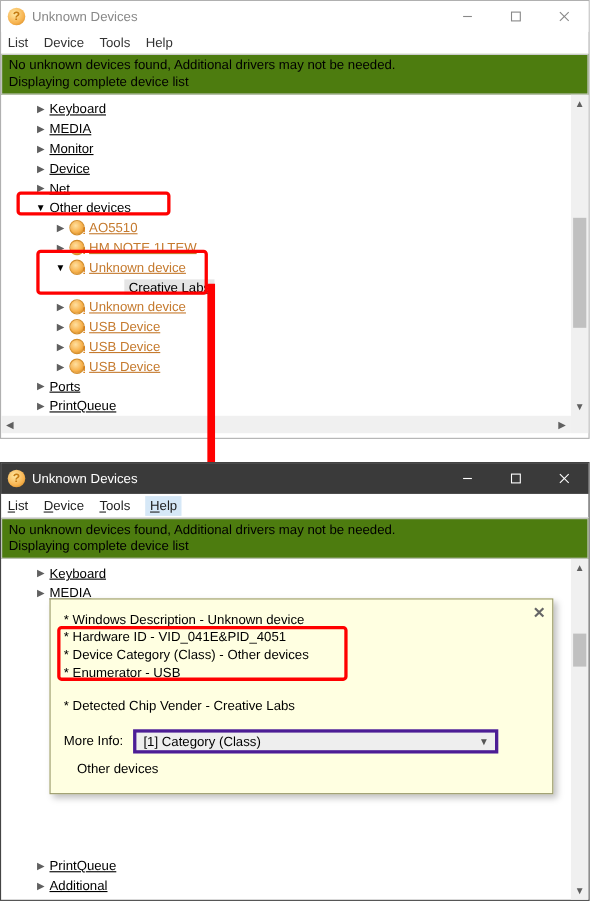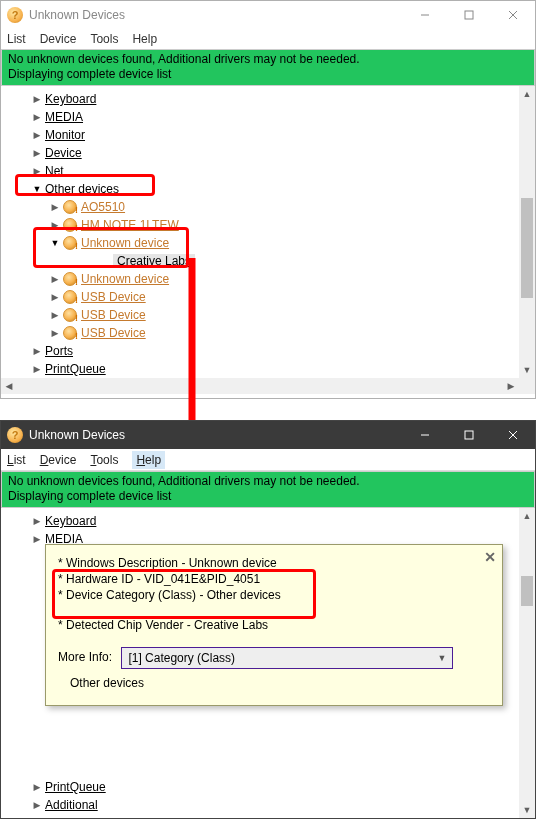--- a/index.html
+++ b/index.html
@@ -7,21 +7,21 @@
   
   
   .win1 { border: 1px solid #b0b0b0; width: 536px; height: 399px; position: relative; background: #fff; }
   .win1-titlebar { height: 28px; display: flex; align-items: center; padding: 0 0 0 6px; background: #fff; }
   .win1-titlebar .ticon { width: 16px; height: 16px; border-radius: 50%; background: radial-gradient(circle at 40% 35%, #ffe7a0 0, #f7b24e 60%, #c47a12 100%); display: flex; align-items: center; justify-content: center; color: #c47a12; font-weight: bold; font-size: 11px; margin-right: 6px; }
   .win1-titlebar .ttitle { color: #888; flex: 1; }
   .win1-sysbtns { display: flex; height: 28px; }
   .win1-sysbtns .sbtn { width: 44px; display: flex; align-items: center; justify-content: center; color: #888; }
   .menubar { height: 20px; display: flex; align-items: center; gap: 14px; padding: 0 6px; color: #333; }
   .menubar span { cursor: default; }
-  .status-strip { background: #22c55e; border: 1px solid #ccc; padding: 2px 6px 3px; line-height: 15px; }
+  .status-strip { background: #4d7c0f; border: 1px solid #ccc; padding: 2px 6px 3px; line-height: 15px; }
   .tree-pane { position: relative; height: 308px; padding: 4px 0 0 0; overflow: hidden; }
   .tree-pane .vscroll { position: absolute; right: 0; top: 0; bottom: 0; width: 16px; background: #f0f0f0; }
   .tree-pane .vscroll .arrow { position: absolute; left: 0; width: 16px; height: 16px; display: flex; align-items: center; justify-content: center; color: #606060; font-size: 9px; }
   .tree-pane .vscroll .arrow.up { top: 0; }
   .tree-pane .vscroll .arrow.dn { bottom: 16px; }
   .tree-pane .vscroll .thumb { position: absolute; left: 2px; width: 12px; top: 112px; height: 100px; background: #c0c0c0; }
   .hscroll { position: absolute; left: 0; right: 16px; bottom: 0; height: 16px; background: #f0f0f0; }
   .hscroll .arrow { position: absolute; top: 0; width: 16px; height: 16px; display: flex; align-items: center; justify-content: center; color: #606060; font-size: 9px; }
   .hscroll .arrow.l { left: 0; }
   .hscroll .arrow.r { right: 0; }
@@ -49,21 +49,21 @@
   .tree2 { position: relative; height: 310px; padding-top: 4px; overflow: hidden; }
   .tree2 .vscroll2 { position: absolute; right: 0; top: 0; bottom: 0; width: 16px; background: #f0f0f0; }
   .tree2 .vscroll2 .arrow { position: absolute; left: 0; width: 16px; height: 16px; display: flex; align-items: center; justify-content: center; color: #606060; font-size: 9px; }
   .tree2 .vscroll2 .arrow.up { top: 0; }
   .tree2 .vscroll2 .arrow.dn { bottom: 0; }
   .tree2 .vscroll2 .thumb2 { position: absolute; left: 2px; width: 12px; top: 68px; height: 30px; background: #c0c0c0; }
   .tooltip { position: absolute; background: #ffffe1; border: 1px solid #9a9a6a; box-shadow: 3px 3px 6px rgba(0,0,0,0.25); padding: 10px 12px 14px; left: 44px; top: 36px; width: 458px; }
   .tooltip .close { position: absolute; right: 6px; top: 4px; color: #666; font-size: 14px; font-weight: bold; }
   .tooltip .line { line-height: 16px; }
   .tooltip .gap { height: 14px; }
-  .dropdown { display: inline-flex; width: 332px; height: 22px; border: 1px solid #4c1d95; background: #eeeeee; align-items: center; padding: 0 6px; justify-content: space-between; margin-left: 6px; vertical-align: middle; }
+  .dropdown { display: inline-flex; width: 332px; height: 22px; border: 3px solid #4c1d95; background: #eeeeee; align-items: center; padding: 0 6px; justify-content: space-between; margin-left: 6px; vertical-align: middle; }
   .dropdown .dd-arrow { font-size: 9px; color: #555; }
   
   
   .big-arrow { position: absolute; pointer-events: none; }
   .big-arrow svg { overflow: visible; }
 </style>
 </head>
 <body>
 
 <div class="win1">
@@ -245,20 +245,21 @@
     <div class="row" style="padding-left:30px">
         <span class="chev">▶</span>
         <span class="lbl">Additional</span>
       </div>
 
     <div class="tooltip">
       <span class="close">✕</span>
       <div class="line">* Windows Description - Unknown device</div>
       <div class="line">* Hardware ID - VID_041E&amp;PID_4051</div>
       <div class="line">* Device Category (Class) - Other devices</div>
+      <div class="line">* Enumerator - USB</div>
       <div class="gap"></div>
       <div class="line">* Detected Chip Vender - Creative Labs</div>
       <div class="gap"></div>
       <div>
         <span>More Info:</span>
         <span class="dropdown">
           <span>[1] Category (Class)</span>
           <span class="dd-arrow">▼</span>
         </span>
       </div>

